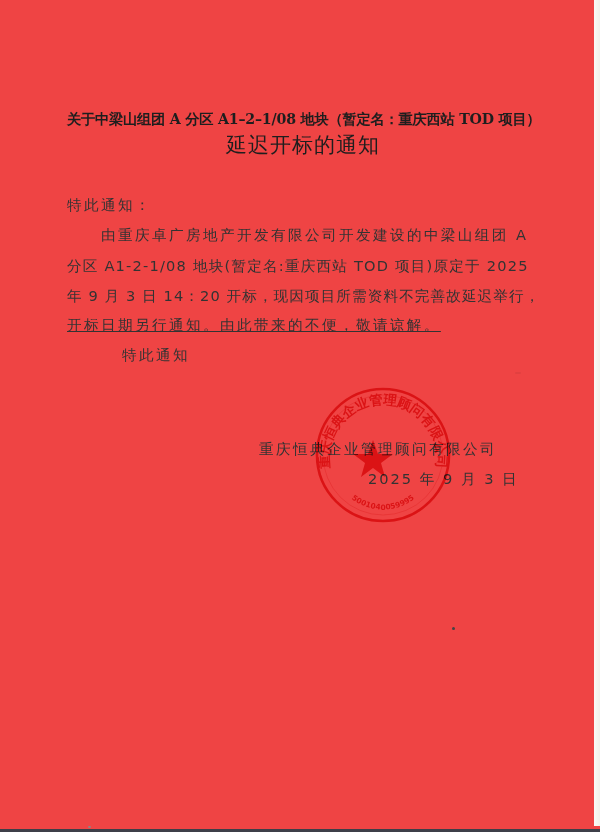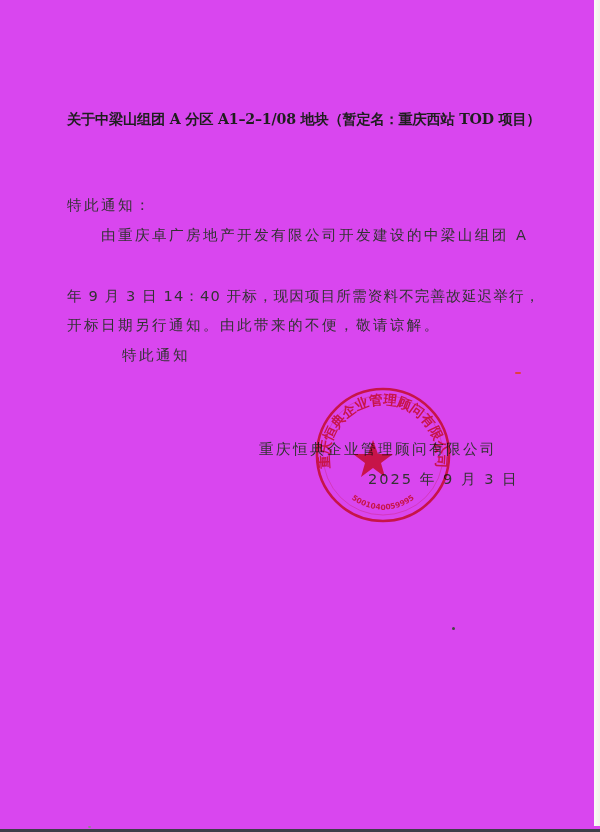--- a/index.html
+++ b/index.html
@@ -2,21 +2,21 @@
 <html><head>
 <meta charset="utf-8">
 <style>
   html, body { margin: 0; padding: 0; }
   body {
     width: 600px; height: 832px; position: relative; overflow: hidden;
     background: #ffffff;
     font-family: "DejaVu Sans", "Liberation Sans", sans-serif;
     color: #2a2a2a;
   }
-  .page { position: absolute; left: 0; top: 0; width: 600px; height: 832px; background: #d946ef; }
+  .page { position: absolute; left: 0; top: 0; width: 600px; height: 832px; background: #ef4444; }
   .edge-right { position: absolute; right: 0; top: 0; width: 6px; height: 826px; background: linear-gradient(to right, #fbfbf7, #f1f1ea); }
   .edge-bottom { position: absolute; left: 0; bottom: 0; width: 600px; height: 3px; background: #3d3f48; }
   .title1 {
     position: absolute; left: 67px; top: 110px; width: 480px;
     font-family: "DejaVu Serif", "Liberation Serif", serif;
     font-weight: bold; font-size: 14.2px; letter-spacing: -0.2px; color: #1e1e1e; white-space: nowrap;
   }
   .title2 {
     position: absolute; left: 0; top: 131px; width: 600px; text-align: center;
     font-family: "DejaVu Serif", "Liberation Serif", serif;
@@ -35,25 +35,27 @@
   .stamp { position: absolute; left: 313px; top: 385px; width: 140px; height: 140px; mix-blend-mode: multiply; opacity: 0.9; }
   .speck { position: absolute; border-radius: 50%; }
 </style>
 </head>
 <body>
 
 <div class="page">
   <div class="edge-right"></div>
 
   <div class="title1">关于中梁山组团 A 分区 A1–2–1/08 地块（暂定名：重庆西站 TOD 项目）</div>
+  <div class="title2">延迟开标的通知</div>
 
   <div class="body-line" style="top:196px; left:67px;">特此通知：</div>
   <div class="body-line" style="top:226px; left:101px;">由重庆卓广房地产开发有限公司开发建设的中梁山组团 A</div>
-  <div class="body-line" style="top:287px; letter-spacing:1.1px;">年 9 月 3 日 14：40 开标，现因项目所需资料不完善故延迟举行，</div>
-  <div class="body-line" style="top:316px;">开标日期另行通知。由此带来的不便，敬请谅解。</div>
+  <div class="body-line" style="top:257px; letter-spacing:1.2px;">分区 A1-2-1/08 地块(暂定名:重庆西站 TOD 项目)原定于 2025</div>
+  <div class="body-line" style="top:287px; letter-spacing:1.1px;">年 9 月 3 日 14：20 开标，现因项目所需资料不完善故延迟举行，</div>
+  <div class="body-line" style="top:316px;text-decoration:underline;">开标日期另行通知。由此带来的不便，敬请谅解。</div>
   <div class="body-line" style="top:346px; left:101px;margin-left:21px;">特此通知</div>
 
   <div class="signer">重庆恒典企业管理顾问有限公司</div>
   <div class="date">2025 年 9 月 3 日</div>
 
   <svg class="stamp" viewBox="0 0 140 140">
     <defs>
       <path id="ringPath" d="M 22 98 A 54 54 0 1 1 118 98" fill="none"></path>
       <path id="numPath" d="M 32 108 A 52 52 0 0 0 108 108" fill="none"></path>
     </defs>

